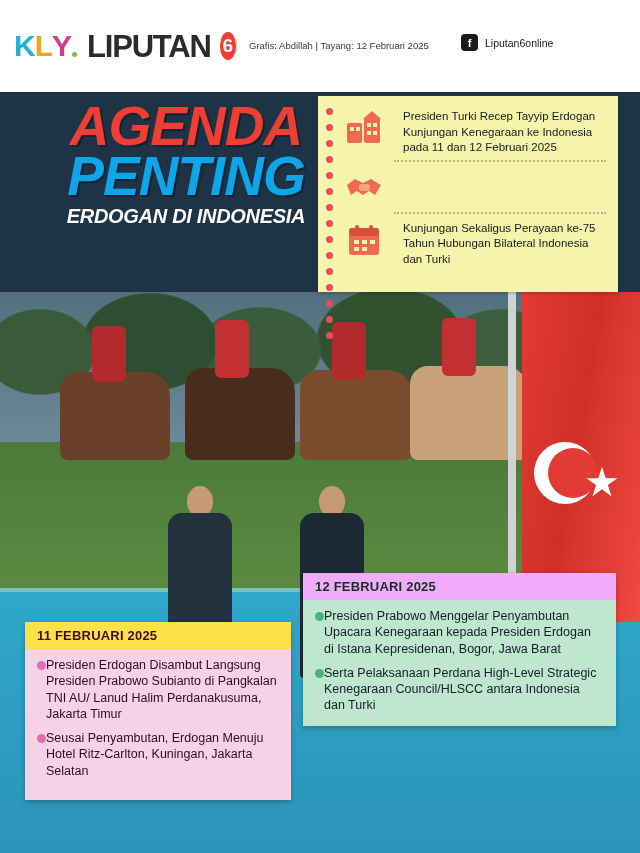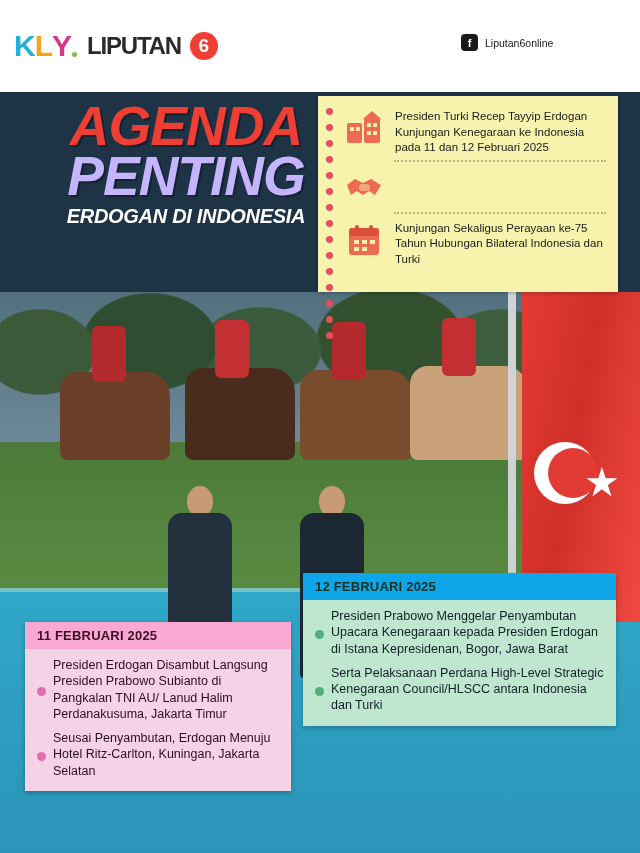--- a/index.html
+++ b/index.html
@@ -20,21 +20,21 @@
     padding: 0 14px;
     z-index: 30;
   }
   .logo-block { display: flex; align-items: center; gap: 6px; width: 222px; flex: none; }
   .kly { display:flex; align-items:center; }
   .kly-k { font-weight: bold; font-size: 30px; color:#23b2d6; line-height:1; letter-spacing:-1px;}
   .kly-l { font-weight: bold; font-size: 30px; color:#f2a71b; line-height:1; letter-spacing:-1px;}
   .kly-y { font-weight: bold; font-size: 30px; color:#d9388a; line-height:1; letter-spacing:-1px;}
   .kly-dot { width:5px;height:5px;border-radius:50%;background:#7ac143;display:inline-block;margin-left:1px;align-self:flex-end;margin-bottom:4px;}
   .liputan {
-    font-weight: bold; font-size: 24px; color: #2b2b2b; letter-spacing: -1.2px;
+    font-weight: bold; font-size: 31px; color: #2b2b2b; letter-spacing: -1.2px;
     line-height: 1; margin-left: 4px;
   }
   .six {
     width: 28px; height: 28px; border-radius: 50%;
     background: #ef3e33; color: #fff; font-weight: bold; font-size: 19px;
     display: flex; align-items: center; justify-content: center;
     margin-left: 3px;
   }
   .src-block {
     flex: 1;
@@ -55,21 +55,21 @@
     z-index: 20;
   }
   .title-wrap { position: absolute; left: 36px; top: 10px; width: 300px; text-align: center; }
   .t1 {
     font-size: 55px; font-weight: bold; color: #ef3e33; line-height: 0.88;
     letter-spacing: -1px; font-style: italic;
     -webkit-text-stroke: 0px;
     text-shadow: 2px 2px 0 #142433;
   }
   .t2 {
-    font-size: 55px; font-weight: bold; color: #c4b5fd; line-height: 0.9;
+    font-size: 55px; font-weight: bold; color: #0ea5e9; line-height: 0.9;
     letter-spacing: -1px; font-style: italic; margin-top: 2px;
     text-shadow: 2px 2px 0 #142433;
   }
   .t3 {
     font-size: 29px; font-weight: bold; color: #ffffff; line-height: 1.0;
     letter-spacing: -0.5px; font-style: italic; margin-top: 8px;
   }
   .t4 {
     font-size: 20px; font-weight: bold; color: #ffffff; line-height: 1.0;
     letter-spacing: -0.3px; font-style: italic; margin-top: 4px;
@@ -81,21 +81,21 @@
     background: #f7f3ac;
     z-index: 25;
     padding: 12px 12px 10px 26px;
     box-shadow: 0 1px 4px rgba(0,0,0,.25);
   }
   .note-holes { position: absolute; left: 8px; top: 12px; bottom: 10px; width: 10px; }
   .note-holes i {
     display:block; width: 7px; height: 7px; border-radius:50%; background:#e0515b;
     margin-bottom: 9px;
   }
-  .note-item { display: flex; gap: 11px; align-items: flex-start; margin-bottom: 4px; }
+  .note-item { display: flex; gap: 19px; align-items: flex-start; margin-bottom: 4px; }
   .note-ic {
     width: 40px; height: 40px; flex: none; display:flex; align-items:center; justify-content:center;
   }
   .note-tx { font-size: 11.5px; line-height: 1.35; color: #1b1b1b; padding-top:1px; }
   .dots { border-top: 2px dotted #b9b47e; margin: 3px 0 6px 50px; height:0; }
 
   
   .photo {
     position: absolute; top: 292px; left: 0; width: 640px; height: 561px;
     overflow: hidden; z-index: 5;
@@ -149,38 +149,38 @@
   .fig .body { width: 64px; height: 165px; background:#23313f; border-radius: 14px 14px 4px 4px; margin-top:-3px;}
   .fig2 .body { background:#1c2935; }
 
   
   .card-green {
     position:absolute; left: 303px; top: 573px; width: 313px; z-index: 40;
     background: #bfe6cf;
     box-shadow: 0 2px 5px rgba(0,0,0,.25);
   }
   .card-green .hdr {
-    background: #0ea5e9; color:#16301f; font-weight:bold; font-size: 13px;
+    background: #f0abfc; color:#16301f; font-weight:bold; font-size: 13px;
     padding: 6px 12px; letter-spacing:.2px;
   }
   .card-green .bodyx { padding: 8px 12px 12px 12px; }
 
   
   .card-pink {
     position:absolute; left: 25px; top: 622px; width: 266px; z-index: 40;
     background: #f6d2e6;
     box-shadow: 0 2px 5px rgba(0,0,0,.25);
   }
   .card-pink .hdr {
-    background: #f9a8d4; color:#3a1028; font-weight:bold; font-size: 13px;
+    background: #fde047; color:#3a1028; font-weight:bold; font-size: 13px;
     padding: 6px 12px; letter-spacing:.2px;
   }
-  .card-pink .bodyx { padding: 8px 12px 12px 12px; }
-
-  .bullet { display:flex; gap: 7px; align-items:center; margin-bottom: 8px; }
+  .card-pink .bodyx { padding: 8px 12px 21px 12px; }
+
+  .bullet { display:flex; align-items:flex-start; margin-bottom: 8px; }
   .bullet:last-child { margin-bottom: 0; }
   .bdot { width: 9px; height: 9px; border-radius:50%; flex:none; margin-top: 4px; }
   .bdot.pink { background:#e06fb0; }
   .bdot.green { background:#4fae7c; }
   .btx { font-size: 12.5px; line-height: 1.3; color:#132029; }
   .card-pink .btx { color:#2a0f1e; }
 </style>
 </head>
 <body>
 
@@ -192,20 +192,21 @@
         <span class="kly-k">K</span>
           <span class="kly-l">L</span>
           <span class="kly-y">Y</span>
           <span class="kly-dot"></span>
       </div>
       <div class="liputan">LIPUTAN</div>
       <div class="six">6</div>
     </div>
 
     <div class="src-block">
+      <div>Grafis: Abdillah | Tayang: 12 Februari 2025</div>
     </div>
 
     <div class="social-block">
       <div class="social-row">
         <span class="soc-ic">f</span>
         <span>Liputan6online</span>
       </div>
     </div>
   </div>
 

